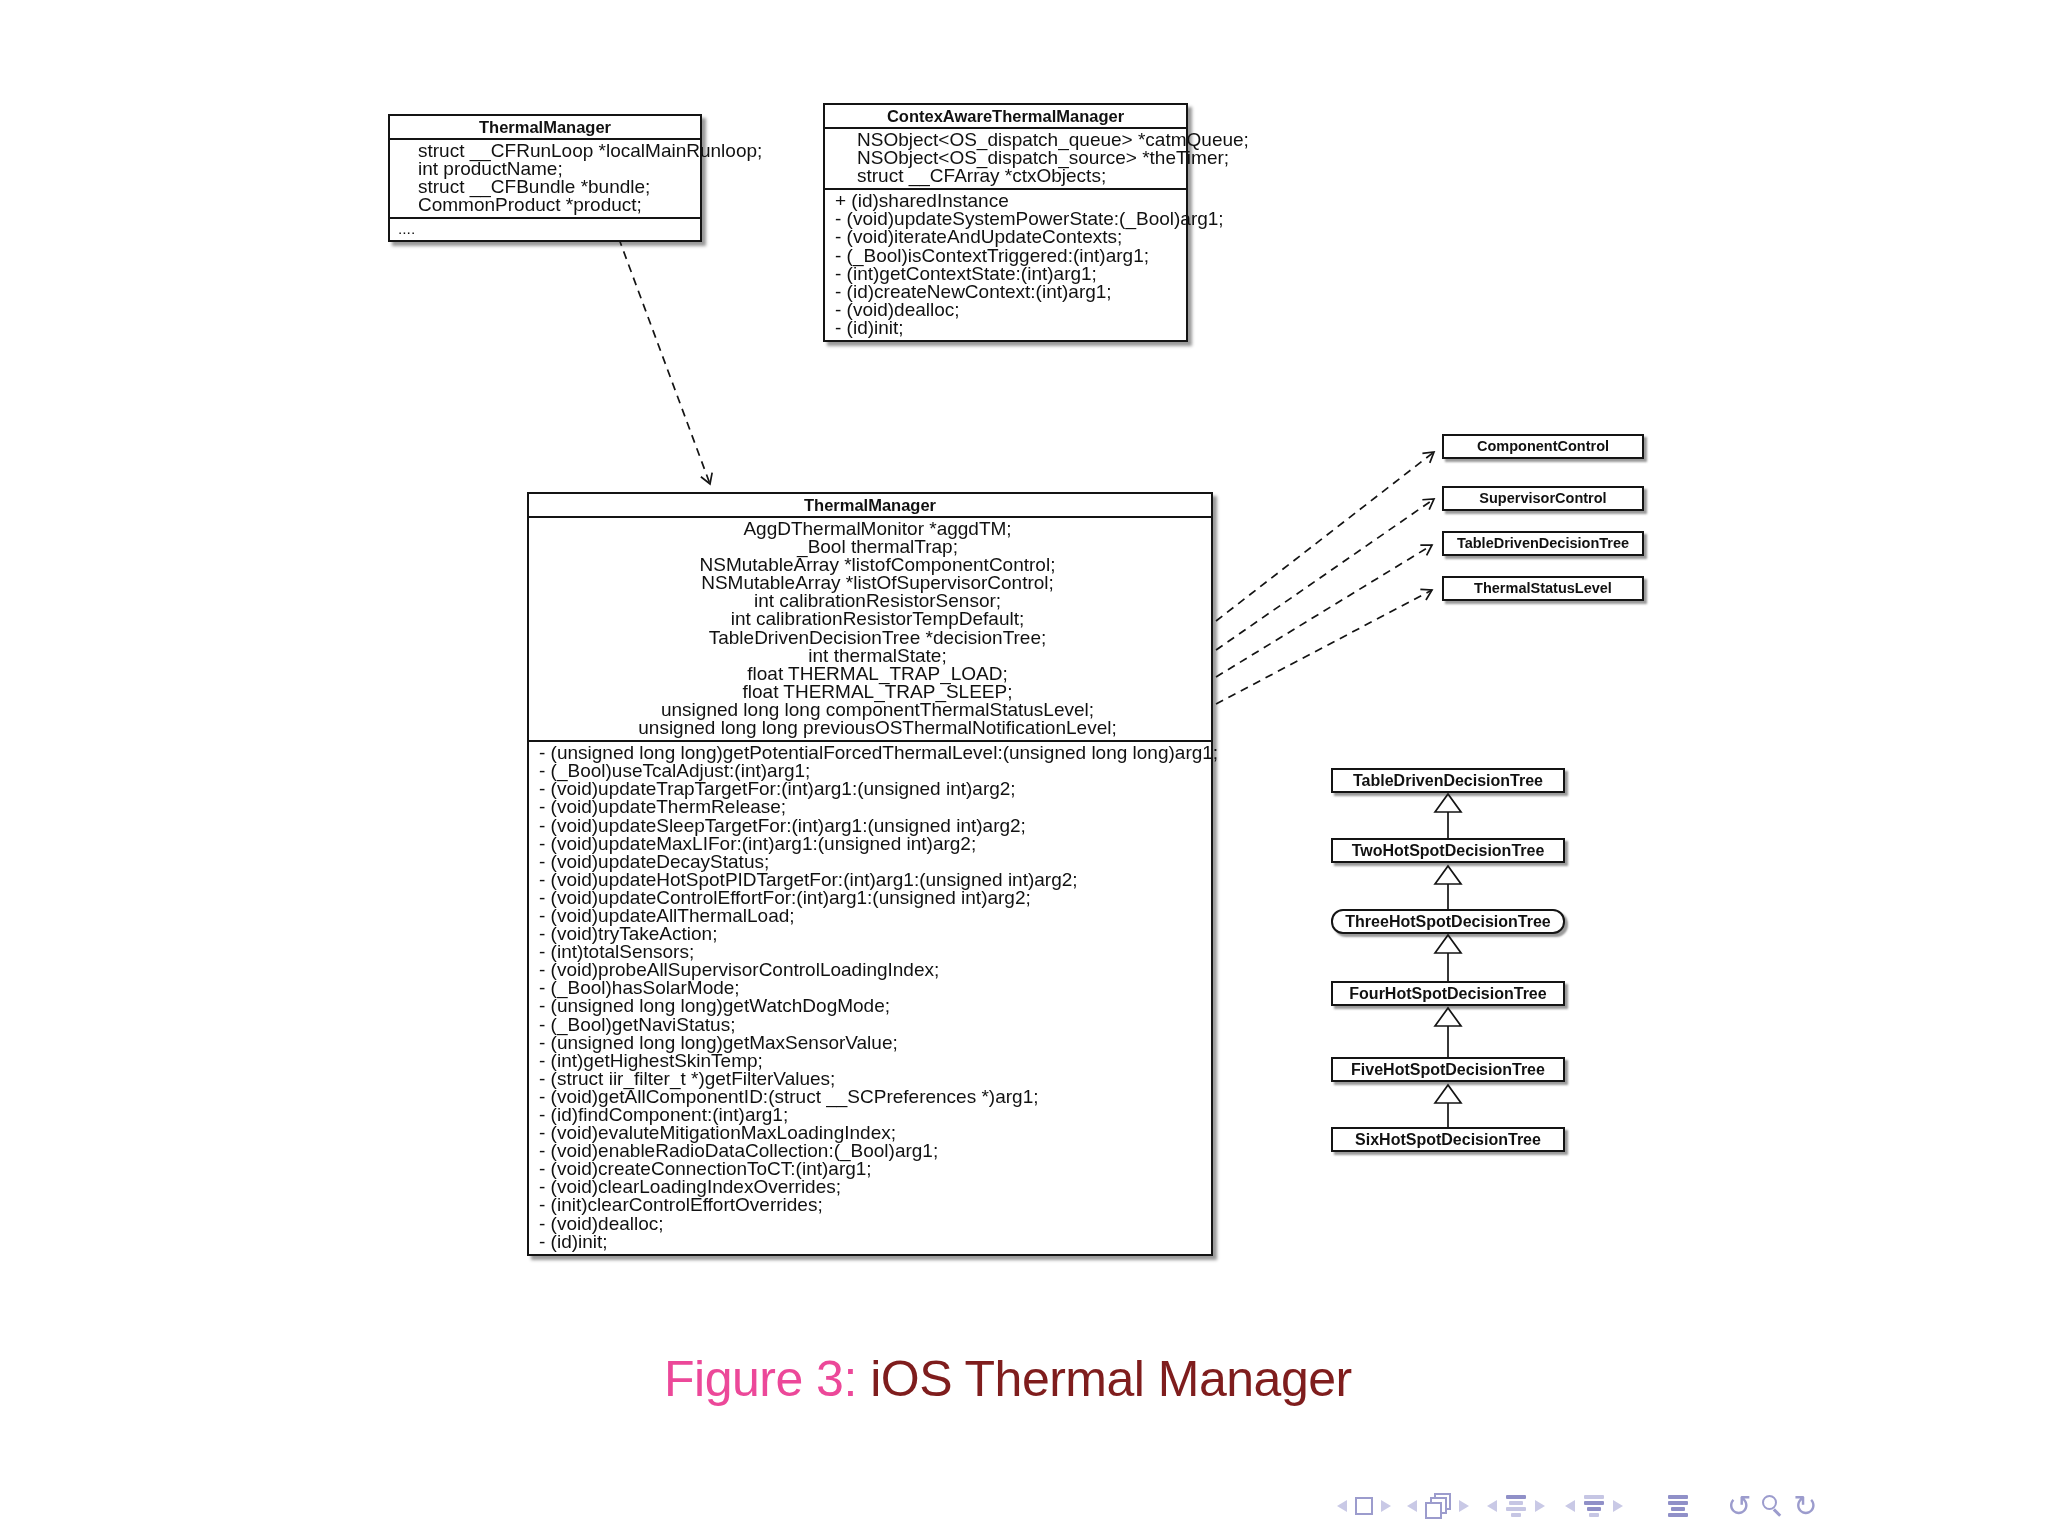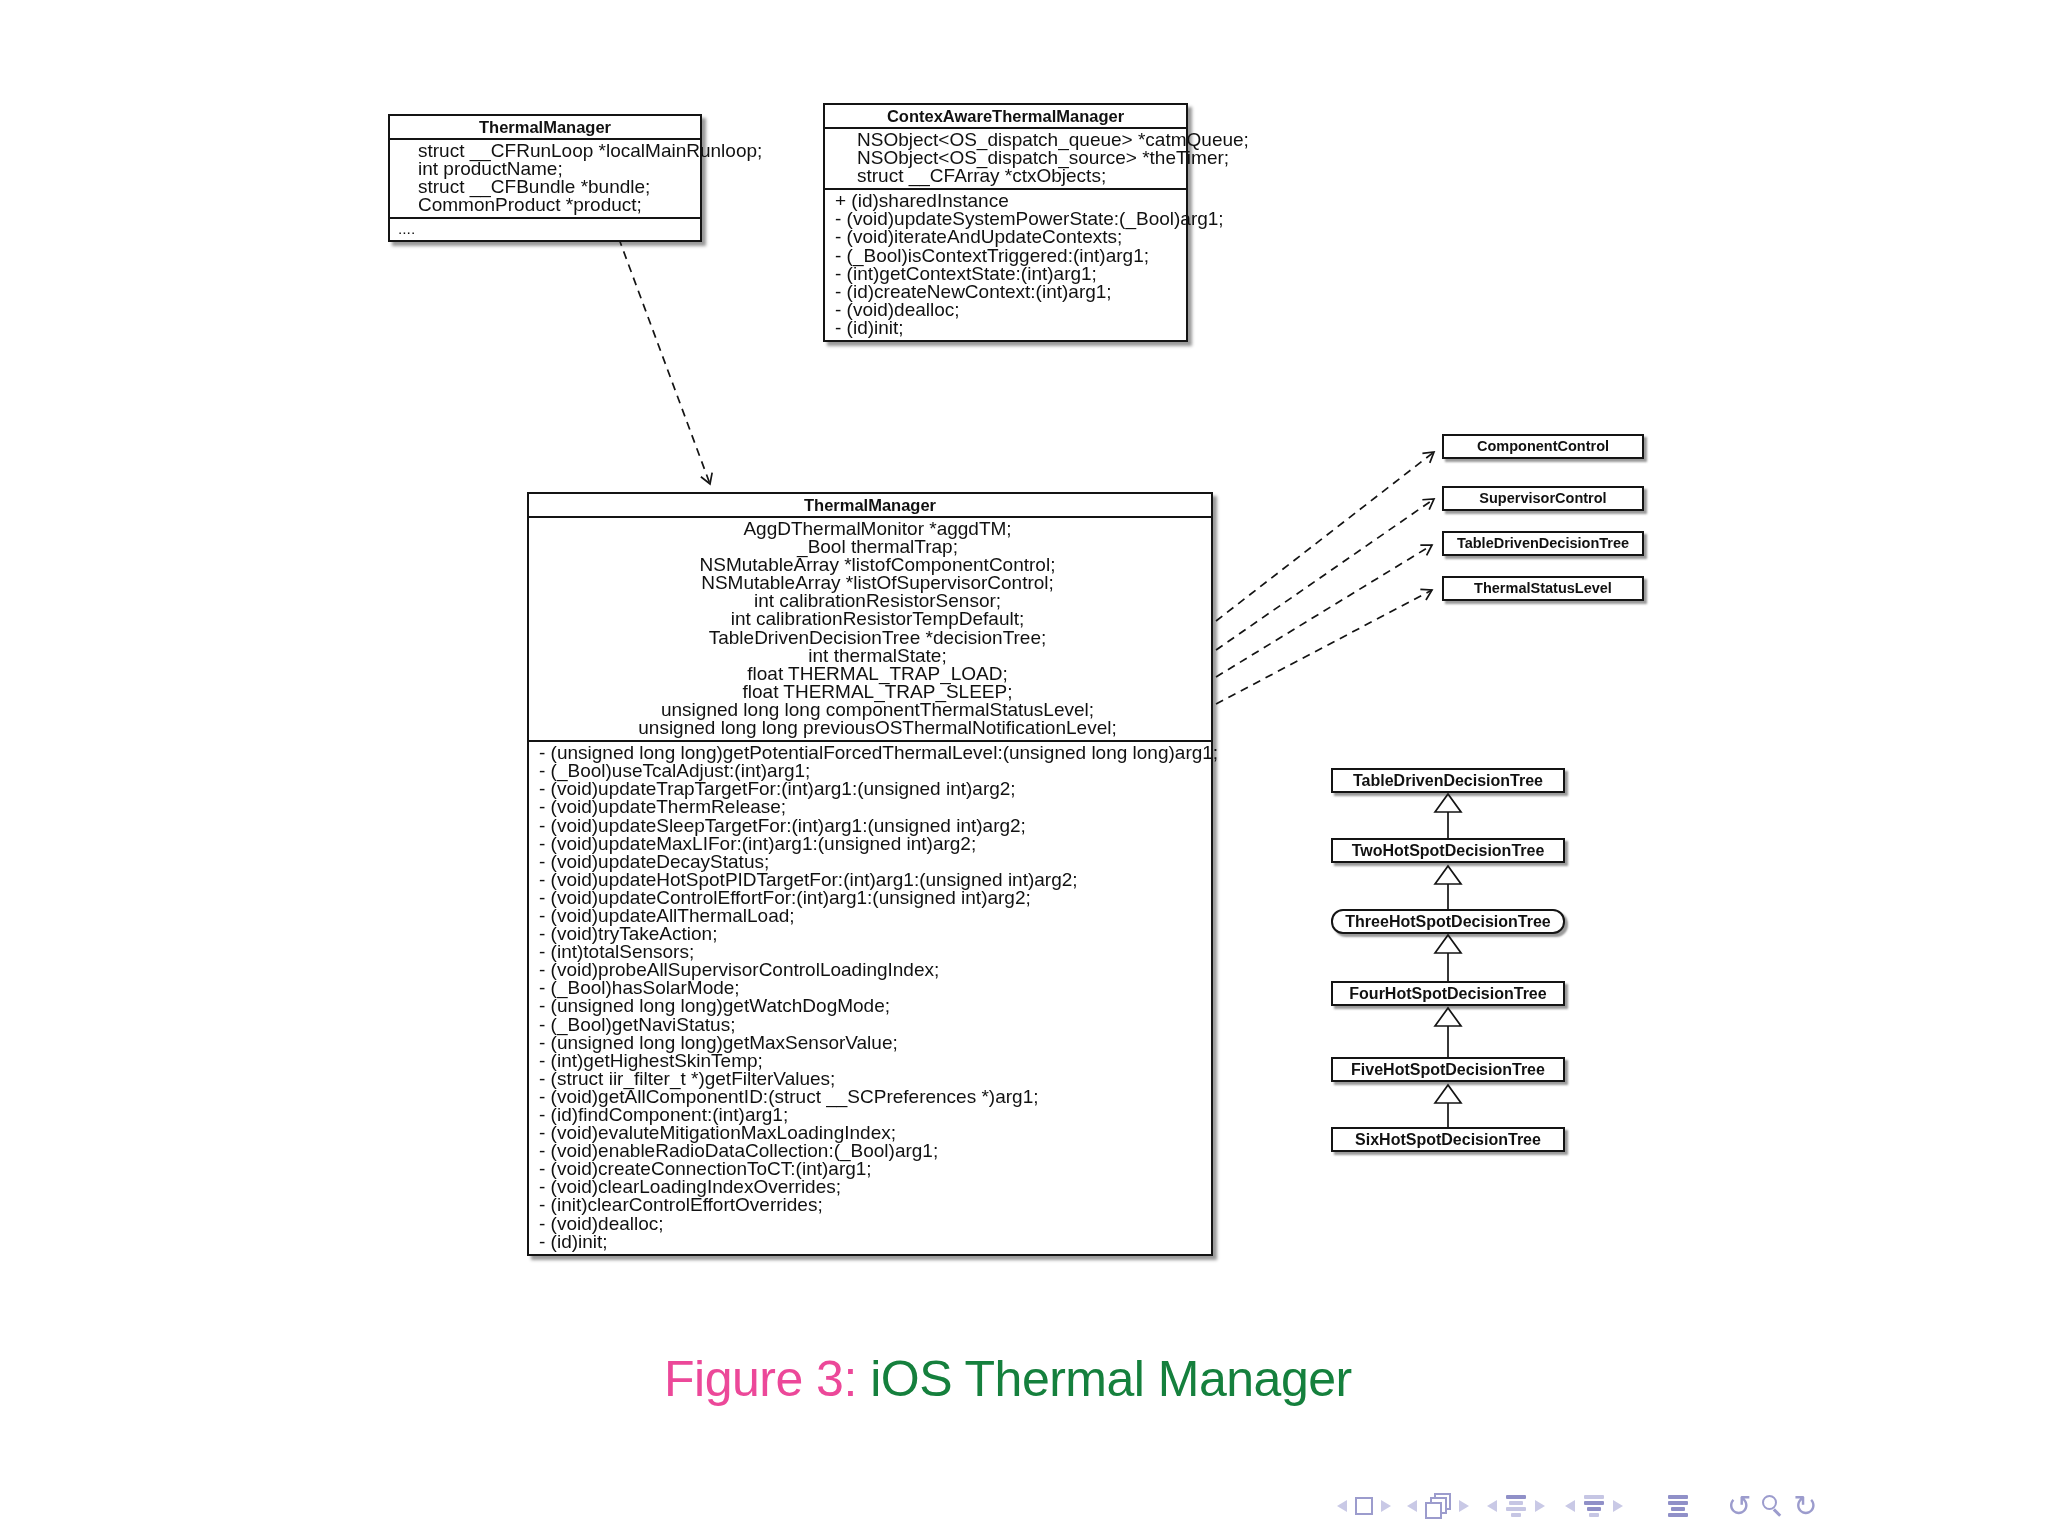--- a/index.html
+++ b/index.html
@@ -26,21 +26,21 @@
   .rel-box{left:1442px;width:198px;height:21px;line-height:21px;font-size:14.5px;}
   .tree-box{left:1331px;width:230px;height:21px;line-height:21px;font-size:16px;}
 
   
   #connectors{position:absolute;left:0;top:0;pointer-events:none;}
 
   
   #caption{position:absolute;left:664px;top:1350px;font-size:50px;white-space:nowrap;
            letter-spacing:-0.5px;}
   #caption .cap-label{color:#ec4899;}
-  #caption .cap-text{color:#15803d;}
+  #caption .cap-text{color:#7f1d1d;}
 
   
   #navbar{position:absolute;left:1337px;top:1486px;height:40px;display:flex;align-items:center;}
   .nav-group{display:flex;align-items:center;gap:8px;}
   .tri{width:0;height:0;border-top:6.5px solid transparent;border-bottom:6.5px solid transparent;display:inline-block;}
   .tri-l{border-right:10px solid #c9c9e6;}
   .tri-r{border-left:10px solid #c9c9e6;}
   .sq{width:14px;height:14px;border:2.5px solid #9c9ccd;background:#fff;display:inline-block;}
   .stack{position:relative;width:26px;height:26px;display:inline-block;}
   .stack i{position:absolute;width:13px;height:13px;border:2px solid #9c9ccd;background:#fff;}

